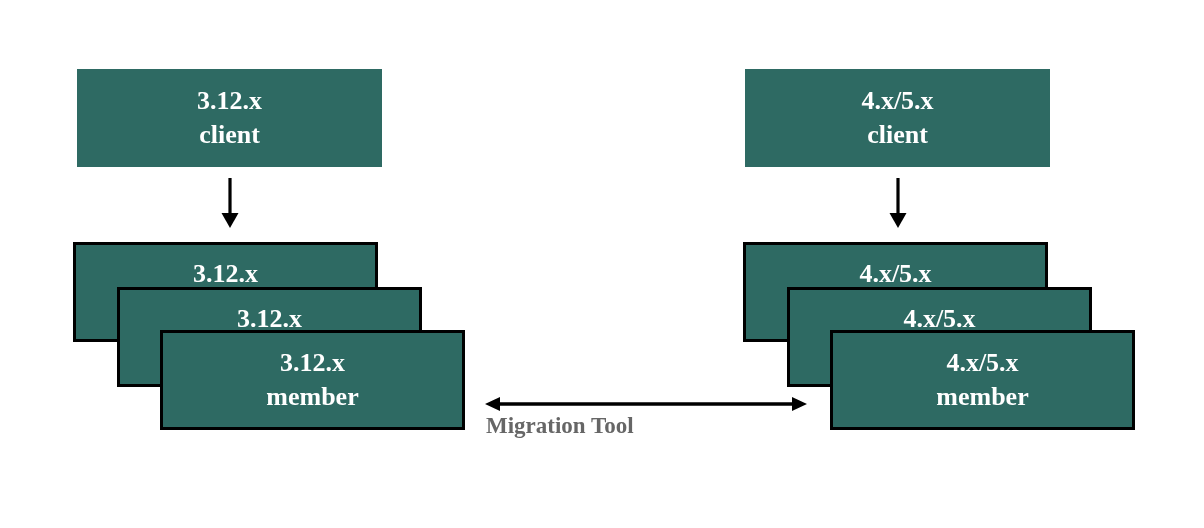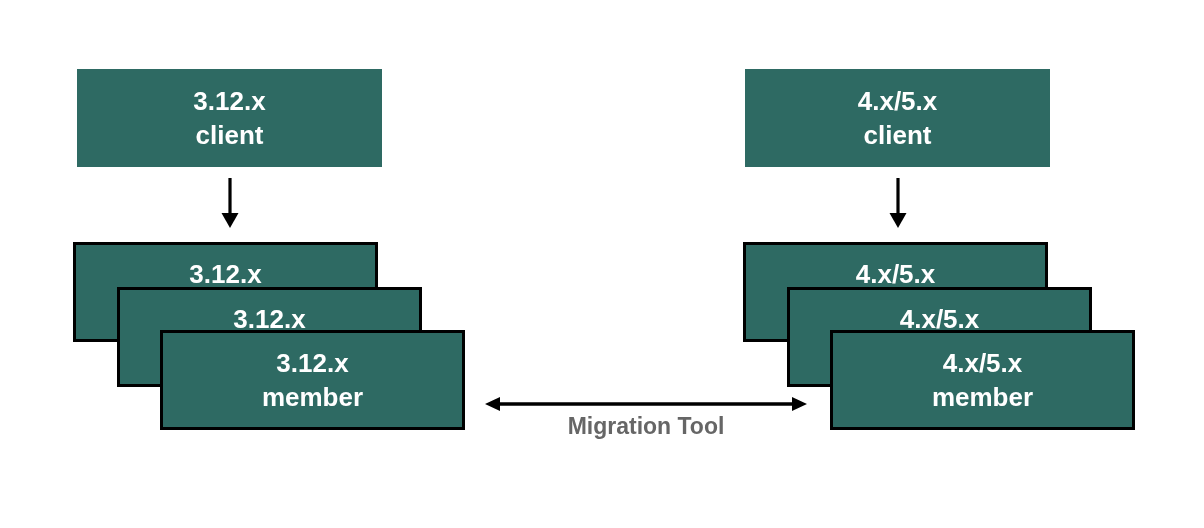--- a/index.html
+++ b/index.html
@@ -1,21 +1,21 @@
 <!DOCTYPE html>
 <html style="--box-fill: #2e6a63; --box-border: #000000; --box-text: #ffffff; --arrow: #000000; --label: #666666;"><head>
 <meta charset="utf-8">
 <style>
   html, body { margin: 0; padding: 0; background: #ffffff; }
   .canvas {
     position: relative;
     width: 1204px;
     height: 528px;
     background: #ffffff;
-    font-family: Liberation Sans, sans-serif;
+    font-family: Liberation Serif, serif;
     overflow: hidden;
   }
   .box {
     position: absolute;
     background: var(--box-fill, #2e6a63);
     color: var(--box-text, #ffffff);
     font-weight: bold;
     font-size: 26px;
     line-height: 34px;
     text-align: center;
@@ -43,21 +43,20 @@
   }
   .arrow { position: absolute; }
   .arrow svg { display: block; }
   .arrow .stroke { stroke: var(--arrow, #000000); }
   .arrow .fill   { fill:   var(--arrow, #000000); }
   .migration-label {
     position: absolute;
     left: 486px;
     top: 412px;
     width: 320px;
-    text-align: center;
     color: var(--label, #666666);
     font-weight: bold;
     font-size: 23px;
     line-height: 28px;
   }
 </style>
 </head>
 <body>
 
 <div class="canvas">

